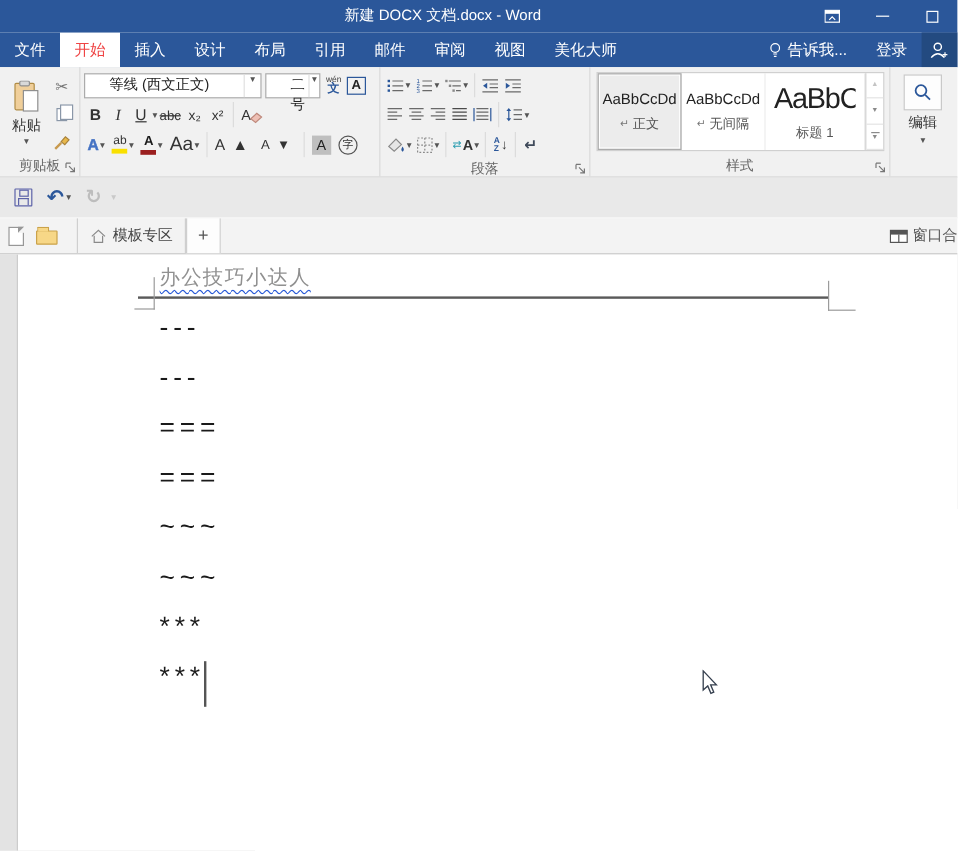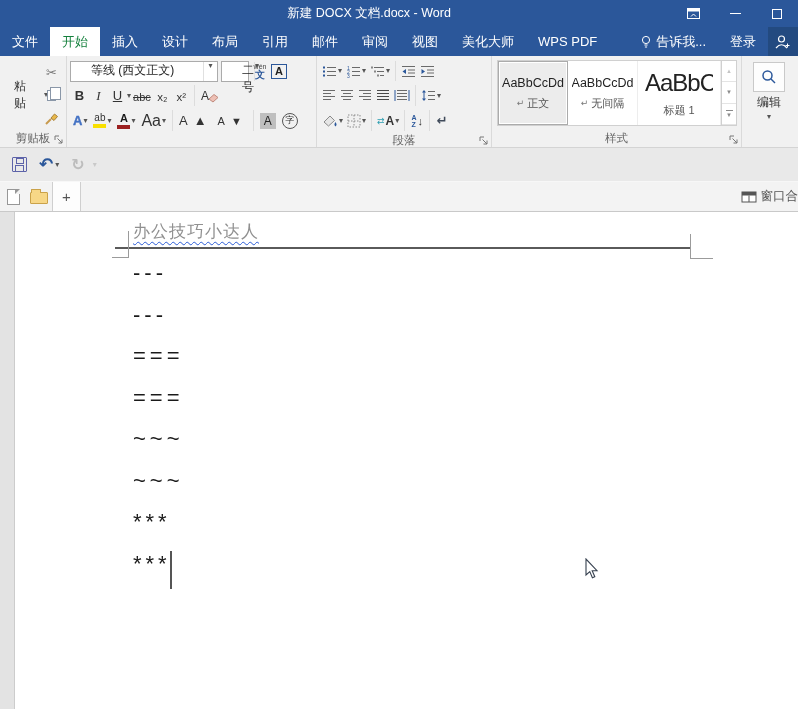--- a/index.html
+++ b/index.html
@@ -11,37 +11,37 @@
 .titlebar{height:27px;background:#2b579a;position:relative;flex:0 0 auto}
 .tb-title{position:absolute;left:0;right:60px;top:0;line-height:27px;text-align:center;color:#fff;font-size:12.5px;white-space:nowrap}
 .tb-controls{position:absolute;right:0;top:0;height:27px;display:flex}
 .tbc{width:42px;height:27px;display:flex;align-items:center;justify-content:center}
 .ic-min{width:11px;height:1px;background:#fff}
 .ic-max{width:10px;height:10px;border:1px solid #fff}
 
 
 .tabrow{height:29px;background:#2b579a;display:flex;align-items:stretch;flex:0 0 auto;white-space:nowrap}
 .mtab{padding:0 12px;line-height:29px;color:#fff;font-size:13px;cursor:default}
-.mtab.active{background:#fff;color:#15803d}
+.mtab.active{background:#fff;color:#ef4444}
 .trspacer{flex:1}
 .tellme{display:flex;align-items:center;gap:5px}
 .persontile{width:30px;background:#234a80;display:flex;align-items:center;justify-content:center}
 
 
 .ribbon{height:92px;background:#f1f1f1;border-bottom:1px solid #d4d4d4;display:flex;flex:0 0 auto}
 .rgroup{display:flex;flex-direction:column;border-right:1px solid #dadada;position:relative}
 .gcontent{flex:1;display:flex;padding:3px 3px 0 3px}
 .gfooter{height:17px;display:flex;align-items:center;justify-content:center;color:#666;font-size:11.5px;position:relative}
 .launcher{position:absolute;right:2px;bottom:2px;width:11px;height:11px}
 .dd{font-size:8px;color:#555;line-height:1}
 .vsep{width:1px;background:#dcdcdc;align-self:stretch;margin:2px 3px}
 .rbtn{display:flex;align-items:center;justify-content:center;padding:0 3px;min-width:20px;height:24px;gap:1px}
 
 
-.paste-btn{width:38px;display:flex;flex-direction:row;align-items:center;justify-content:center;gap:18px}
+.paste-btn{width:38px;display:flex;flex-direction:column;align-items:center;justify-content:center;gap:1px}
 .paste-btn .plabel{font-size:12px;color:#333}
 .minicol{display:flex;flex-direction:column;justify-content:flex-start;padding-top:2px}
 .minicol .rbtn{height:23px}
 .i-scissors{font-size:13px;color:#777}
 .i-copy{position:relative;width:9px;height:11px;border:1px solid #8a97a8;background:#fff}
 .i-copy::after{content:"";position:absolute;left:2px;top:-4px;width:9px;height:11px;border:1px solid #8a97a8;background:#fff}
 
 
 .fg-col{display:flex;flex-direction:column;width:100%}
 .fg-row{display:flex;align-items:center;height:25px}
@@ -156,21 +156,20 @@
     <div class="mtab">文件</div>
     <div class="mtab active">开始</div>
     <div class="mtab">插入</div>
     <div class="mtab">设计</div>
     <div class="mtab">布局</div>
     <div class="mtab">引用</div>
     <div class="mtab">邮件</div>
     <div class="mtab">审阅</div>
     <div class="mtab">视图</div>
     <div class="mtab">美化大师</div>
-    <div class="mtab">WPS PDF</div>
     <div class="trspacer"></div>
     <div class="mtab tellme">
       <svg width="10" height="14" viewBox="0 0 10 14">
           <circle cx="5" cy="5" r="3.6" fill="none" stroke="#fff"></circle>
           <path d="M3.4 10h3.2M3.9 12h2.2" stroke="#fff" fill="none"></path>
         </svg>
       <span>告诉我...</span>
     </div>
     <div class="mtab">登录</div>
     <div class="persontile">
@@ -222,21 +221,21 @@
     </div>
 
     <div class="rgroup" style="width:250px">
       <div class="gcontent">
         <div class="fg-col">
           <div class="fg-row first">
             <div class="combo" style="width:148px">
               <span>等线 (西文正文)</span>
               <span class="carr dd">▾</span>
             </div>
-            <div class="combo" style="width:28px;margin-left:3px">
+            <div class="combo" style="width:46px;margin-left:3px">
               <span>二号</span>
               <span class="carr dd">▾</span>
             </div>
             <span class="phonetic">
               <span class="p1">wén</span>
               <span class="p2">文</span>
             </span>
             <span class="charborder">A</span>
           </div>
           <div class="fg-row">
@@ -505,20 +504,27 @@
     <span class="qmore">▾</span>
   </div>
 
   <div class="doctabs">
     <span class="dt-ic">
         <span class="newdoc"></span>
       </span>
     <span class="dt-ic">
         <span class="folder"></span>
       </span>
+    <div class="dtab" style="margin-left:12px">
+      <svg width="14" height="14" viewBox="0 0 14 14">
+          <path d="M1.5 7 L7 2 L12.5 7" fill="none" stroke="#8a8a8a"></path>
+          <path d="M3.5 6.5 V12 h7 V6.5" fill="none" stroke="#8a8a8a"></path>
+        </svg>
+      <span>模板专区</span>
+    </div>
     <div class="dtab plus">+</div>
     <div class="wmerge">
       <svg width="16" height="14" viewBox="0 0 16 14">
           <rect x="1" y="2" width="14" height="10" fill="#fff" stroke="#555"></rect>
           <rect x="1" y="2" width="14" height="3.5" fill="#555"></rect>
           <path d="M8 5.5 V12" stroke="#555"></path>
         </svg>
       <span>窗口合</span>
     </div>
   </div>

